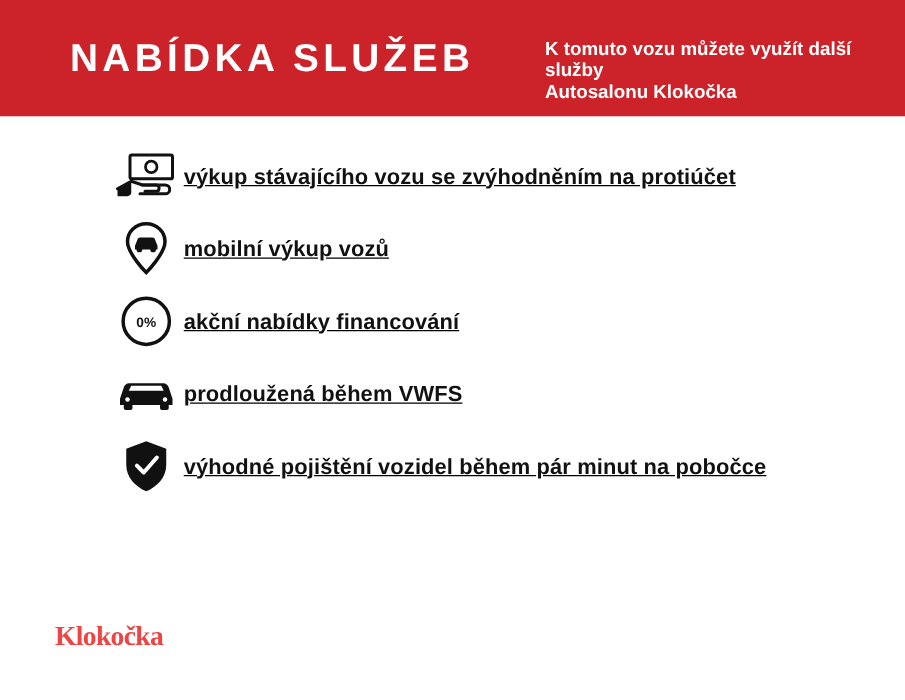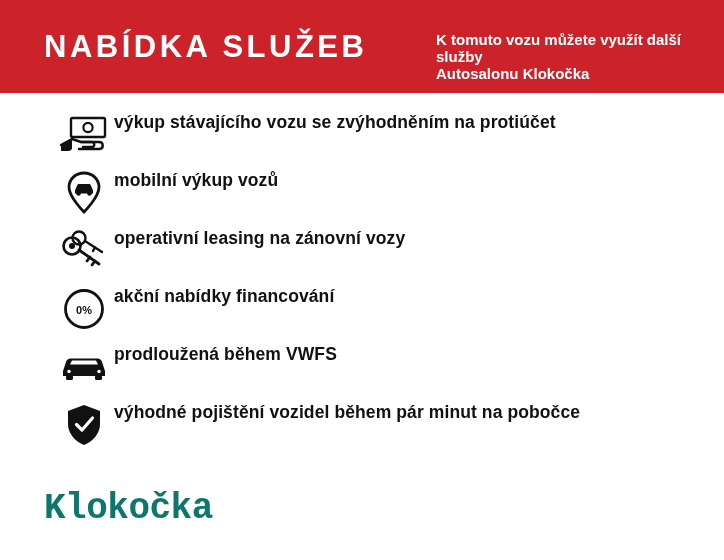--- a/index.html
+++ b/index.html
@@ -25,21 +25,21 @@
     left: 0;
     top: 0;
     width: 724px;
     height: 93px;
     background: #cc2229;
     display: flex;
     align-items: center;
   }
   .banner-title {
     position: absolute;
-    left: 44px;
+    left: 56px;
     top: 30px;
     color: #ffffff;
     font-size: 31px;
     font-weight: bold;
     letter-spacing: 3.5px;
     line-height: 34px;
     white-space: nowrap;
   }
   .banner-sub {
     position: absolute;
@@ -55,23 +55,24 @@
   .list {
     position: absolute;
     left: 0;
     top: 112px;
     width: 724px;
   }
   .row {
     position: relative;
     height: 58px;
     display: flex;
-    align-items: flex-start;
-    padding-left: 58px;
+    align-items: center;
+    padding-left: 91px;
     box-sizing: border-box;
+    text-decoration: underline;
   }
   .row-icon {
     width: 52px;
     height: 46px;
     flex: 0 0 52px;
     display: flex;
     align-items: center;
     justify-content: center;
     color: #111111;
   }
@@ -85,25 +86,25 @@
   }
   
   .footer {
     position: absolute;
     left: 44px;
     top: 487px;
     width: 320px;
     height: 50px;
   }
   .logo-text {
-    font-size: 36px;
+    font-size: 22px;
     font-weight: bold;
-    color: #0f766e;
+    color: #ef4444;
     letter-spacing: -0.5px;
-    font-family: Liberation Mono, monospace;
+    font-family: Liberation Serif, serif;
     line-height: 44px;
     white-space: nowrap;
   }
   svg { display: block; }
 </style>
 </head>
 <body>
 
 <div class="page">
 
@@ -135,35 +136,20 @@
         <svg width="40" height="46" viewBox="0 0 40 46" fill="none">
           <path d="M20 3 C11.5 3 5 9.3 5 17.2 C5 27 20 42 20 42 C20 42 35 27 35 17.2 C35 9.3 28.5 3 20 3 Z" fill="none" stroke="#111" stroke-width="2.8"></path>
           <path d="M11 20.5 L13 15.5 C13.3 14.6 14 14 15 14 L25 14 C26 14 26.7 14.6 27 15.5 L29 20.5 L29 23.5 L11 23.5 Z" fill="#111"></path>
           <circle cx="14.5" cy="23.5" r="2.3" fill="#111"></circle>
           <circle cx="25.5" cy="23.5" r="2.3" fill="#111"></circle>
         </svg>
       </div>
       <div class="row-label">mobilní výkup vozů</div>
     </div>
 
-    <div class="row">
-      <div class="row-icon">
-        <svg width="50" height="42" viewBox="0 0 50 42" fill="none">
-          <circle cx="13" cy="16" r="8.5" fill="none" stroke="#111" stroke-width="2.6"></circle>
-          <circle cx="13" cy="16" r="3" fill="#111"></circle>
-          <path d="M20 20 L40 34" stroke="#111" stroke-width="2.8" stroke-linecap="round"></path>
-          <path d="M31 27 L28 31" stroke="#111" stroke-width="2.8" stroke-linecap="round"></path>
-          <path d="M36 31 L33 35" stroke="#111" stroke-width="2.8" stroke-linecap="round"></path>
-          <circle cx="20" cy="8" r="6.5" fill="none" stroke="#111" stroke-width="2.4"></circle>
-          <path d="M26 11 L43 22" stroke="#111" stroke-width="2.4" stroke-linecap="round"></path>
-          <path d="M36 17.5 L34 21" stroke="#111" stroke-width="2.4" stroke-linecap="round"></path>
-        </svg>
-      </div>
-      <div class="row-label">operativní leasing na zánovní vozy</div>
-    </div>
 
     <div class="row">
       <div class="row-icon">
         <svg width="44" height="44" viewBox="0 0 44 44" fill="none">
           <circle cx="22" cy="22" r="18.5" fill="none" stroke="#111" stroke-width="2.8"></circle>
           <text x="22" y="26.5" text-anchor="middle" font-family="Liberation Sans, sans-serif" font-size="11" font-weight="bold" fill="#111">0%</text>
         </svg>
       </div>
       <div class="row-label">akční nabídky financování</div>
     </div>

